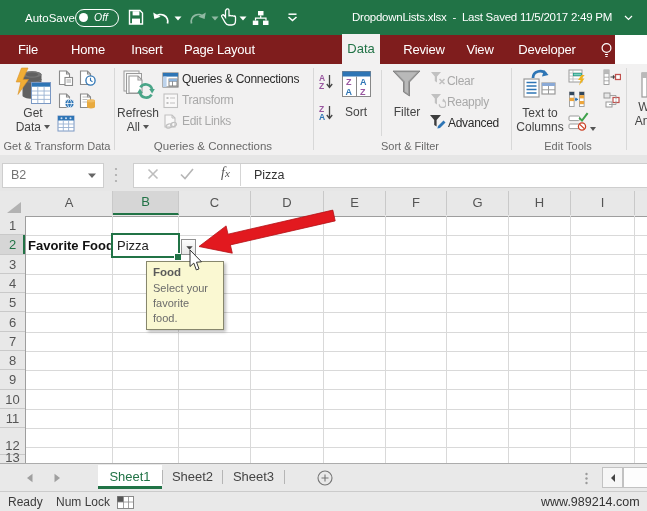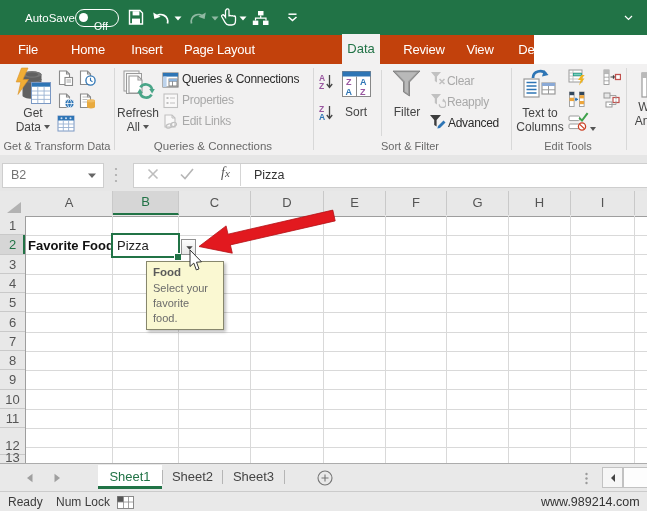--- a/index.html
+++ b/index.html
@@ -4,24 +4,24 @@
 <style>
 html,body{margin:0;padding:0;}
 #app{position:relative;width:647px;height:511px;overflow:hidden;
   font-family:"Liberation Sans",sans-serif;background:#fff;}
 .abs{position:absolute;}
 
 #titlebar{left:0;top:0;width:647px;height:35px;background:#217346;}
 #autosave{left:25px;top:12px;color:#fff;font-size:11.5px;}
 #toggle{left:75px;top:9px;width:42px;height:16px;border:1.5px solid #fff;border-radius:9px;}
 #toggle .knob{position:absolute;left:3px;top:2.5px;width:9px;height:9px;border-radius:50%;background:#fff;}
-#toggle .lbl{position:absolute;left:18px;top:10px;color:#fff;font-size:10.5px;}
+#toggle .lbl{position:absolute;left:18px;top:1px;color:#fff;font-size:10.5px;font-style:italic;}
 #title{left:352px;top:11px;color:#fff;font-size:11.5px;letter-spacing:-0.25px;white-space:nowrap;}
 
-#tabrow{left:0;top:35px;width:534px;height:29px;background:#c2410c;}
+#tabrow{left:0;top:35px;width:615px;height:29px;background:#7f1d1d;}
 .rtab{position:absolute;top:0;height:29px;line-height:29px;color:#fff;font-size:13px;letter-spacing:-0.2px;text-align:center;white-space:nowrap;}
 #datatab{position:absolute;left:342px;top:-1px;width:38px;height:30px;background:#f2f1f1;
   color:#217346;font-size:13px;line-height:30px;text-align:center;}
 
 #ribbon{left:0;top:64px;width:647px;height:91px;background:#f2f1f1;border-bottom:1px solid #d5d5d5;}
 .gdiv{position:absolute;top:4px;height:82px;width:1px;background:#d8d8d8;}
 .glabel{position:absolute;top:76px;width:120px;text-align:center;font-size:11px;color:#696969;}
 .btxt{position:absolute;font-size:12px;color:#444;text-align:center;white-space:nowrap;}
 .mtxt{position:absolute;font-size:12px;letter-spacing:-0.3px;color:#2b2b2b;white-space:nowrap;}
 .gtxt{position:absolute;font-size:12px;letter-spacing:-0.3px;color:#a9a9a9;white-space:nowrap;}
@@ -84,20 +84,21 @@
     <svg class="abs" style="left:252px;top:10px" width="17" height="16" viewBox="0 0 17 16">
       <rect x="6" y="1" width="5.5" height="4.4" fill="#fff"></rect>
       <rect x="0.8" y="10.6" width="5.5" height="4.4" fill="#fff"></rect>
       <rect x="11" y="10.6" width="5.5" height="4.4" fill="#fff"></rect>
       <path d="M8.7 5.4 v2.8 M3.5 10.6 v-2.4 h10.5 v2.4" fill="none" stroke="#fff" stroke-width="1.2"></path>
     </svg>
     <svg class="abs" style="left:287px;top:13px" width="11" height="9" viewBox="0 0 11 9">
       <path d="M1.5 1.2 h8" stroke="#fff" stroke-width="1.5"></path>
       <path d="M1.5 4 l4 3.6 l4 -3.6" fill="none" stroke="#fff" stroke-width="1.5"></path>
     </svg>
+    <div class="abs" id="title">DropdownLists.xlsx &nbsp;-&nbsp; Last Saved 11/5/2017 2:49 PM</div>
     <svg class="abs" style="left:624px;top:15px" width="9" height="6" viewBox="0 0 9 6">
         <path d="M1 1 l3.5 3.5 L8 1" fill="none" stroke="#fff" stroke-width="1.2"></path>
       </svg>
   </div>
 
   <div id="tabrow" class="abs">
     <div class="rtab" style="left:10px;width:36px;">File</div>
     <div class="rtab" style="left:66px;width:44px;">Home</div>
     <div class="rtab" style="left:125px;width:44px;">Insert</div>
     <div class="rtab" style="left:184px;width:70px;">Page Layout</div>
@@ -197,21 +198,21 @@
       <path d="M7 9.3 h8 M10.5 7 v7" stroke="#777" stroke-width="0.8"></path>
       <rect x="7" y="7" width="8" height="2.3" fill="#8eb4dc"></rect>
     </svg>
     <div class="mtxt" style="left:182px;top:8px;">Queries &amp; Connections</div>
     <svg class="abs" style="left:163px;top:29px" width="16" height="16" viewBox="0 0 16 16" opacity="0.55">
       <rect x="1" y="1" width="13.5" height="13.5" fill="#fff" stroke="#999" stroke-width="1.1"></rect>
       <rect x="3.5" y="4" width="2 " height="2" fill="#999"></rect>
         <rect x="3.5" y="9" width="2" height="2" fill="#999"></rect>
       <path d="M7 5 h5 M7 10 h5" stroke="#999" stroke-width="1"></path>
     </svg>
-    <div class="gtxt" style="left:182px;top:29px;">Properties</div>
+    <div class="gtxt" style="left:182px;top:29px;">Transform</div>
     <svg class="abs" style="left:163px;top:50px" width="16" height="16" viewBox="0 0 16 16" opacity="0.55">
       <path d="M2 1 h7 l3 3 v9 h-10 z" fill="#fff" stroke="#999" stroke-width="1.1"></path>
       <path d="M9 1 v3 h3" fill="none" stroke="#999" stroke-width="1"></path>
       <ellipse cx="6" cy="12" rx="3" ry="2" fill="none" stroke="#999" stroke-width="1.2" transform="rotate(-20 6 12)"></ellipse>
       <ellipse cx="10.5" cy="10.5" rx="3" ry="2" fill="none" stroke="#999" stroke-width="1.2" transform="rotate(-20 10.5 10.5)"></ellipse>
     </svg>
     <div class="gtxt" style="left:182px;top:50px;">Edit Links</div>
 
     <svg class="abs" style="left:318px;top:9px" width="16" height="18" viewBox="0 0 16 18">
       <text x="1" y="7.5" font-size="8.5" font-weight="bold" fill="#9957a0" font-family="Liberation Sans">A</text>

